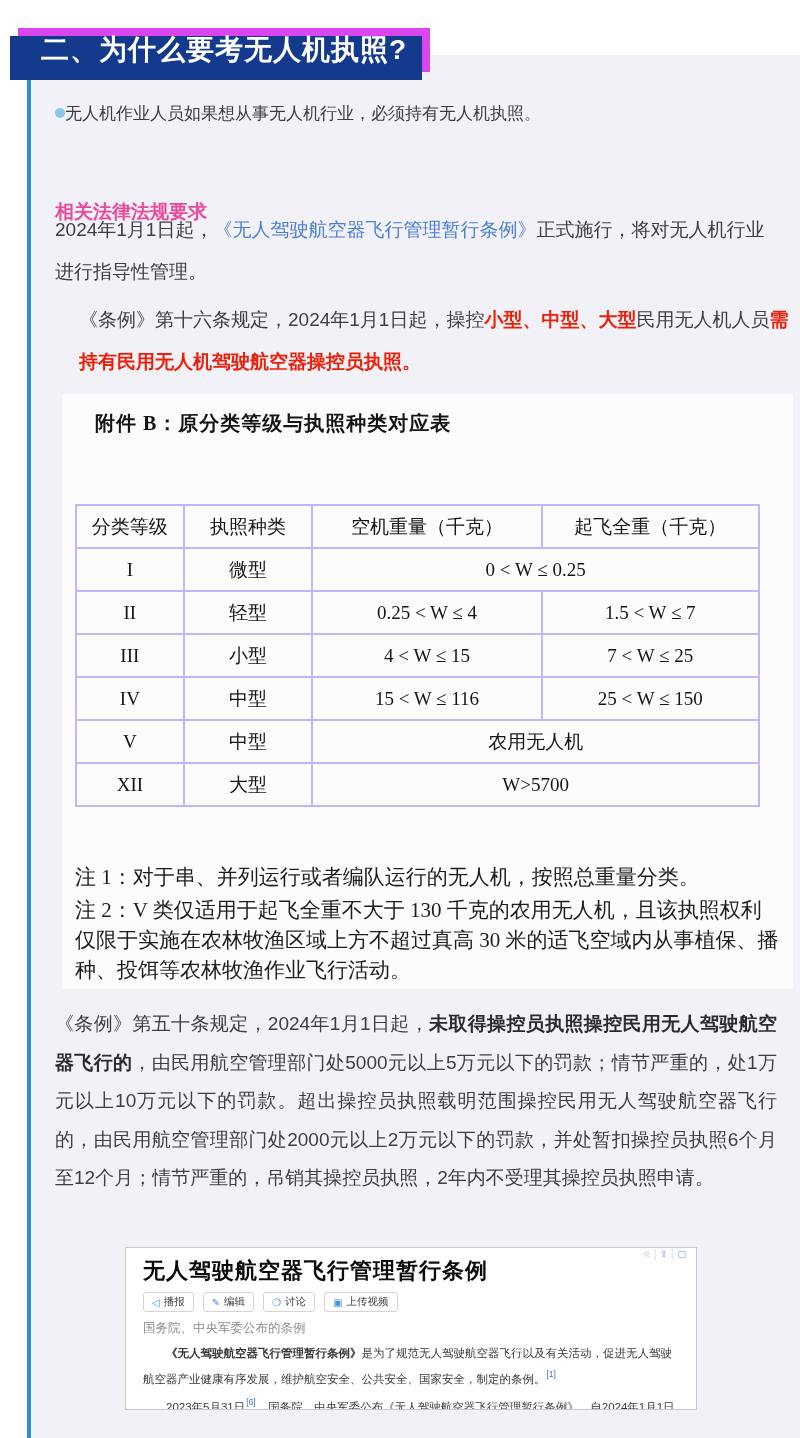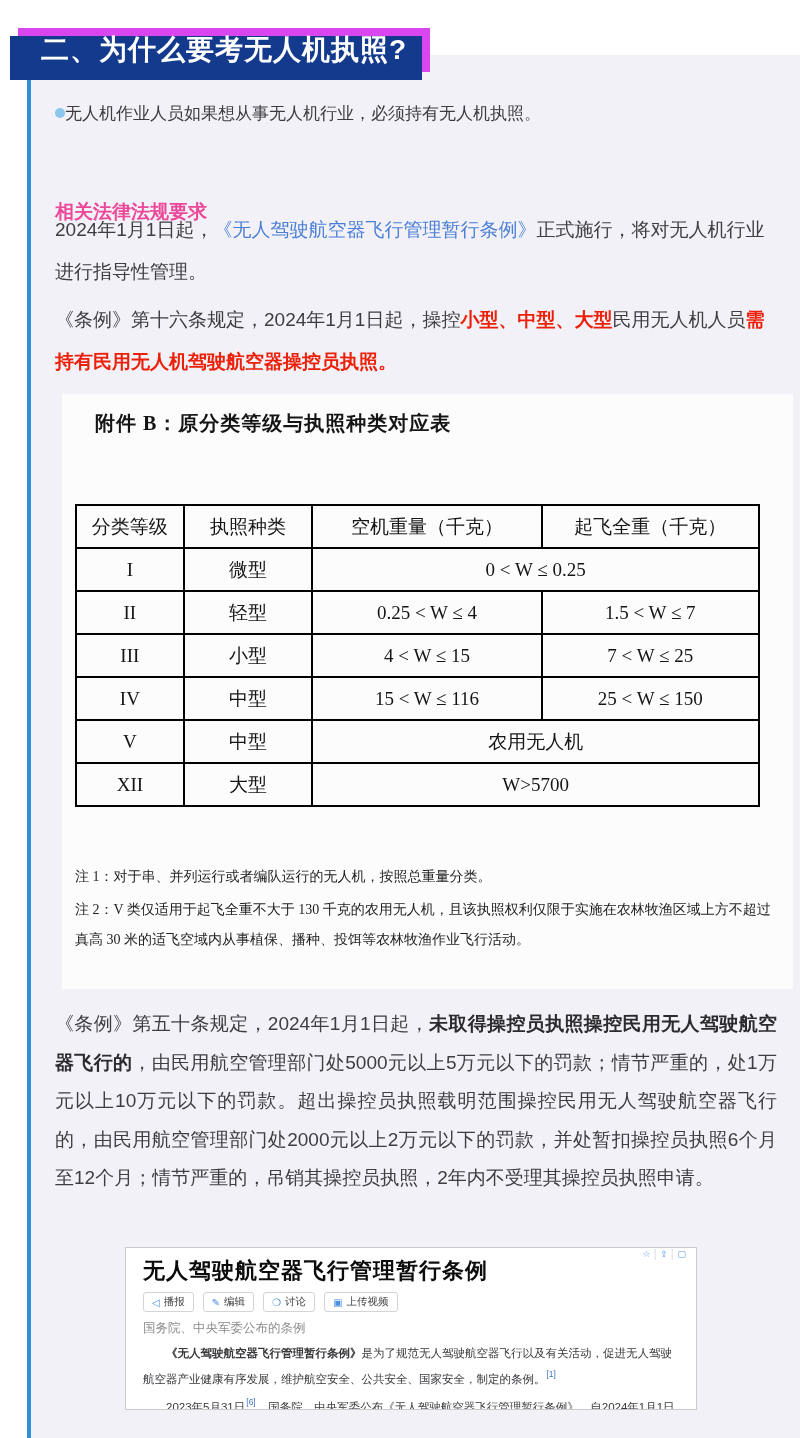--- a/index.html
+++ b/index.html
@@ -18,34 +18,34 @@
             background:#143a8e; z-index:-1; }
 
   .bullet-item { position:absolute; left:55px; top:102px; width:710px; display:flex; align-items:flex-start;
             font-size:17px; color:#3c3c40; z-index:2; }
   .dot { width:10px; height:10px; border-radius:50%; background:#8cc6ec; margin-top:6px; flex:0 0 auto; }
 
   .subheading { position:absolute; left:55px; top:167px; font-size:19px; font-weight:bold; color:#ec4899;margin-top:32px; }
 
   .para { position:absolute; left:55px; width:722px; font-size:19px; line-height:42px; color:#3d3d42; }
   #p1 { top:209px; }
-  #p2 { top:299px; }
+  #p2 { top:299px;margin-left:24px; }
   #p3 { top:1005px; line-height:38.5px; text-align:justify; }
   .blue-text { color:#4b7fd6; }
   .red-bold { color:#ec2009; font-weight:bold; }
   .bold-dark { font-weight:bold; color:#2b2b2e; }
 
   
   .figure { position:absolute; left:62px; top:394px; width:731px; height:595px; background:#fcfcfd;
             font-family:"Liberation Serif","DejaVu Serif",serif; color:#151515; }
   .fig-title { position:absolute; left:33px; top:16px; font-size:20px; font-weight:bold; letter-spacing:1px; }
   .fig-table { position:absolute; left:13px; top:110px; width:685px; border-collapse:collapse;
             font-size:19px; text-align:center; }
-  .fig-table td, .fig-table th { border:2px solid #000000; height:43px; font-weight:normal; padding:0 4px; }
-  .fig-note { position:absolute; left:13px; width:706px; font-size:14px; line-height:30px; color:#1d1d1d; }
+  .fig-table td, .fig-table th { border:2px solid #c4b5fd; height:43px; font-weight:normal; padding:0 4px; }
+  .fig-note { position:absolute; left:13px; width:706px; font-size:21px; line-height:30px; color:#1d1d1d; }
   #note1 { top:468px; }
   #note2 { top:501px; }
 
   
   .baike { position:absolute; left:125px; top:1247px; width:572px; height:163px; background:#ffffff;
             border:1px solid #c9c9ce; overflow:hidden; }
   .baike-corner { position:absolute; top:1px; right:8px; font-size:9px; color:#5a95e0; letter-spacing:2px; }
   .baike-corner .sep { color:#d0d0d5; }
   .baike-title { margin:8px 0 0 17px; font-size:22px; font-weight:bold; color:#0c0c0c; letter-spacing:1px; }
   .baike-actions { display:flex; gap:9px; margin:6px 0 0 17px; }

